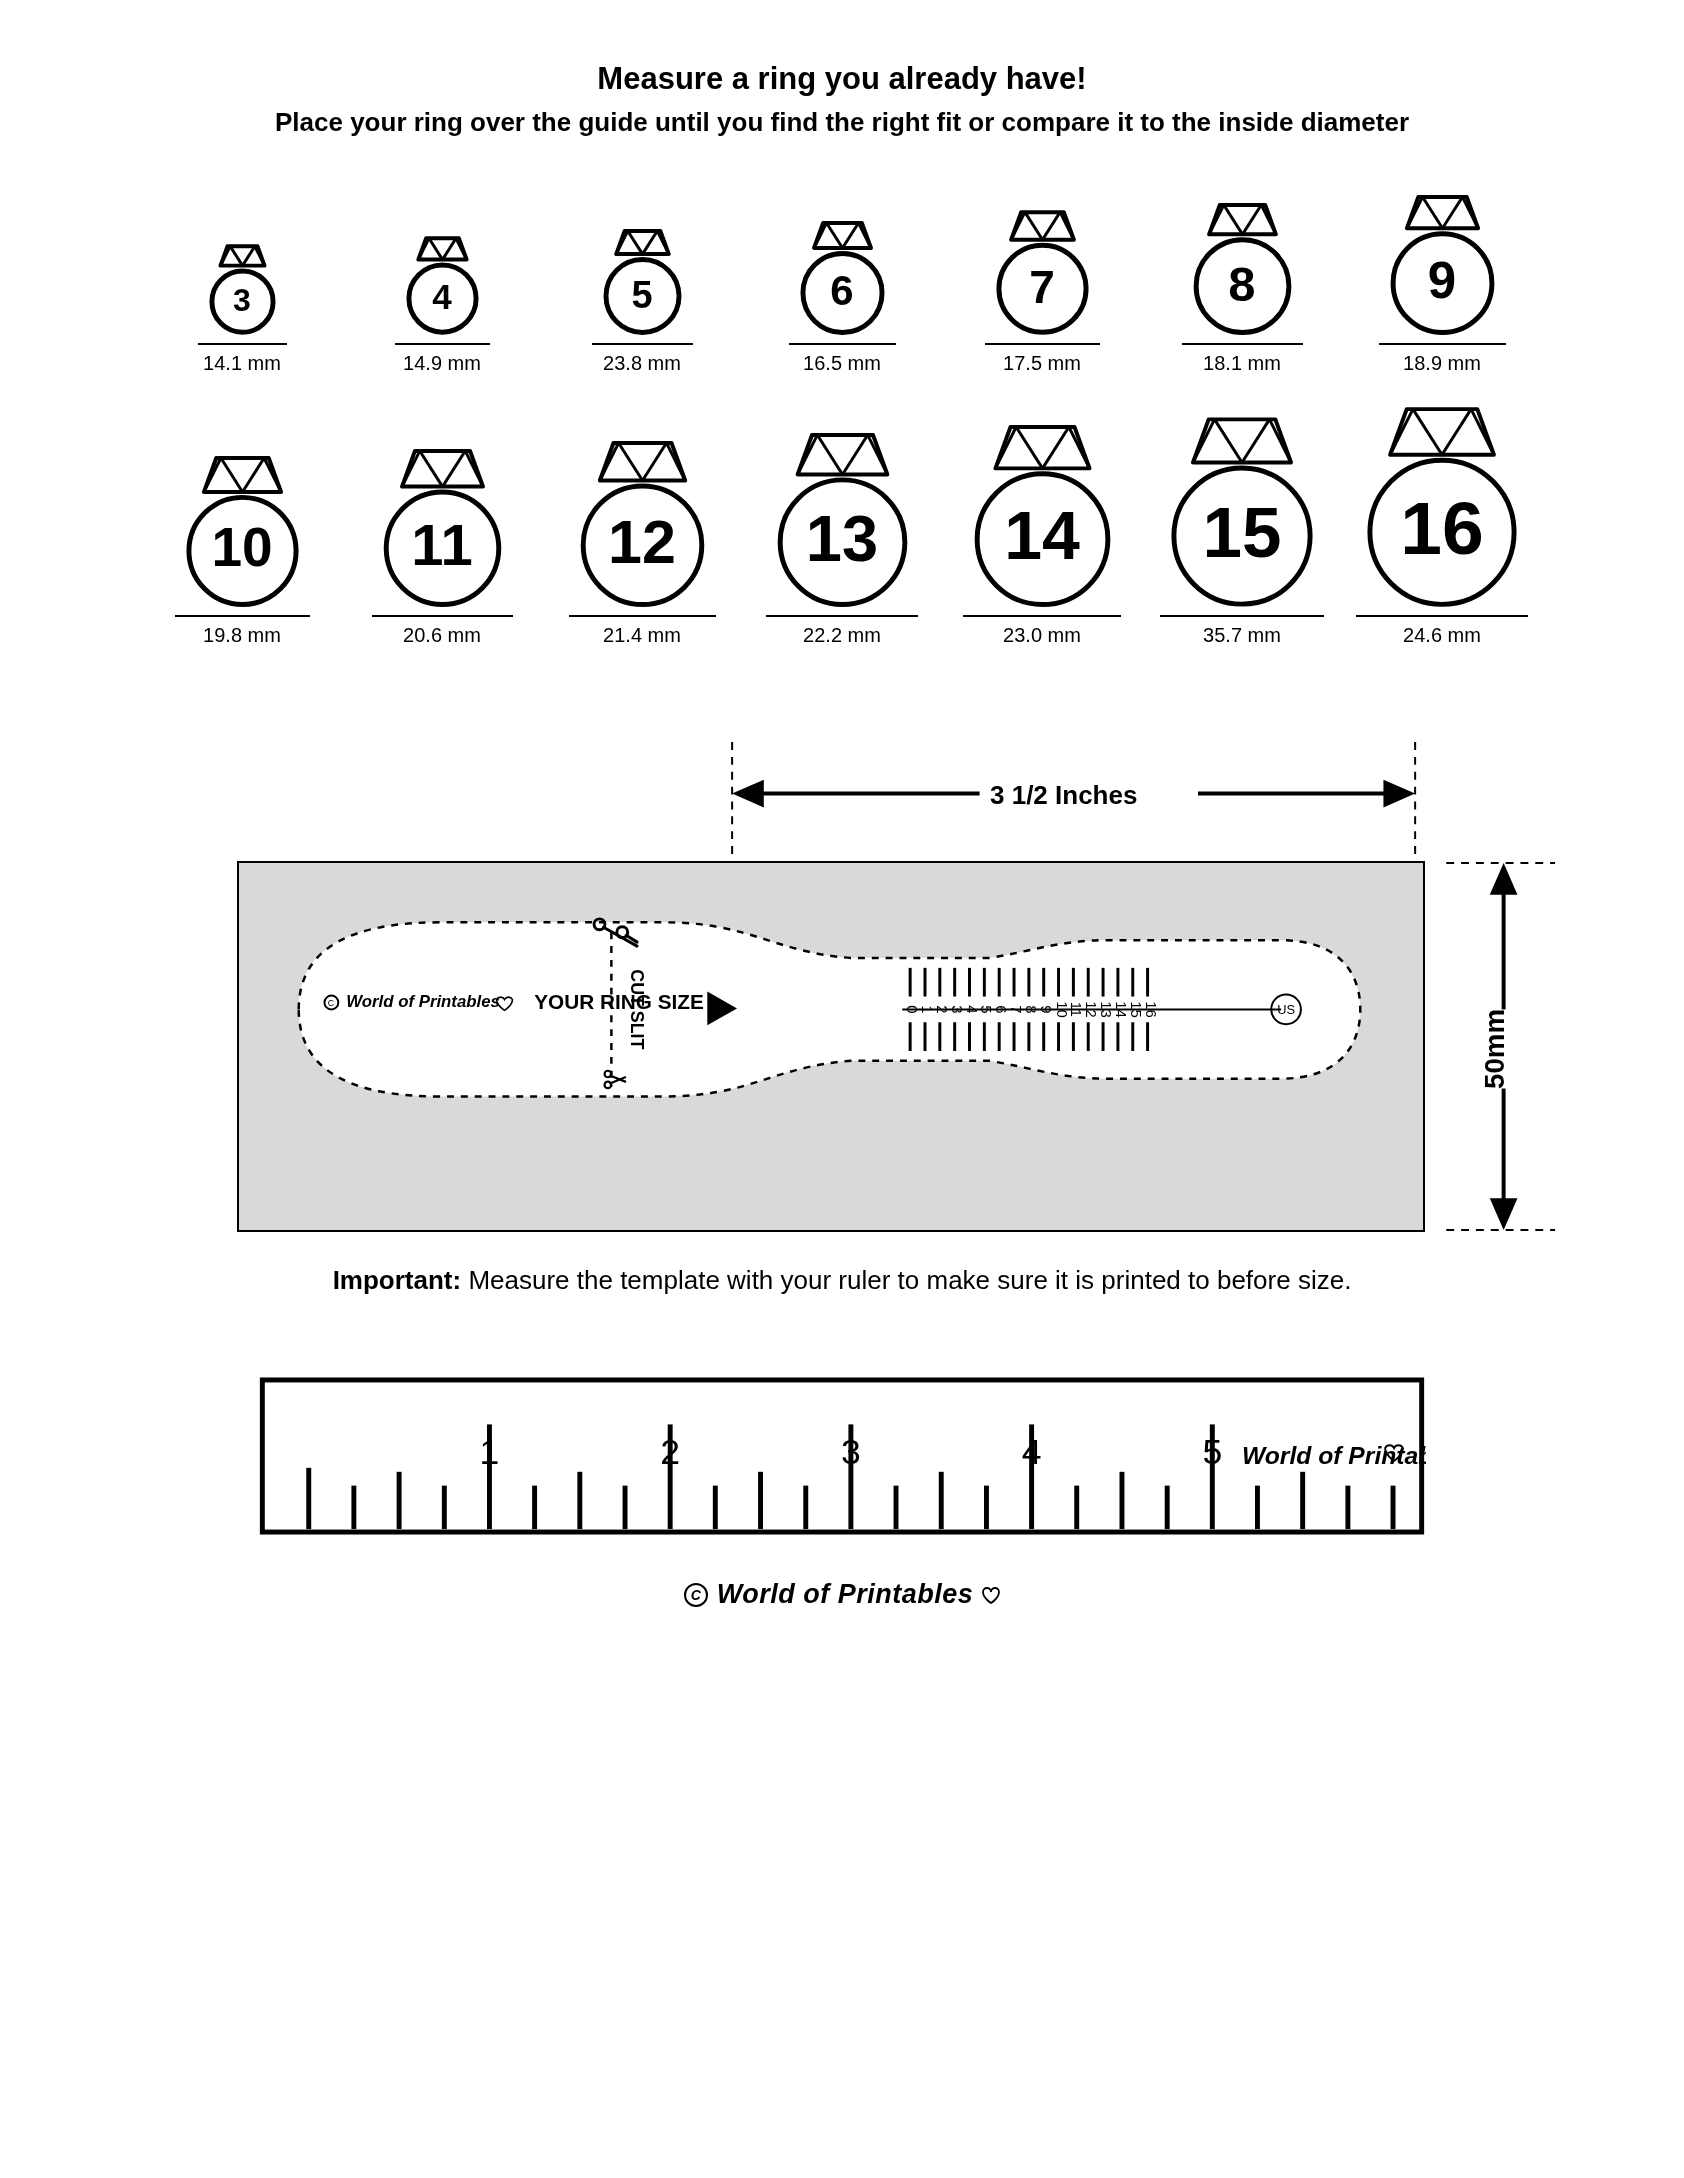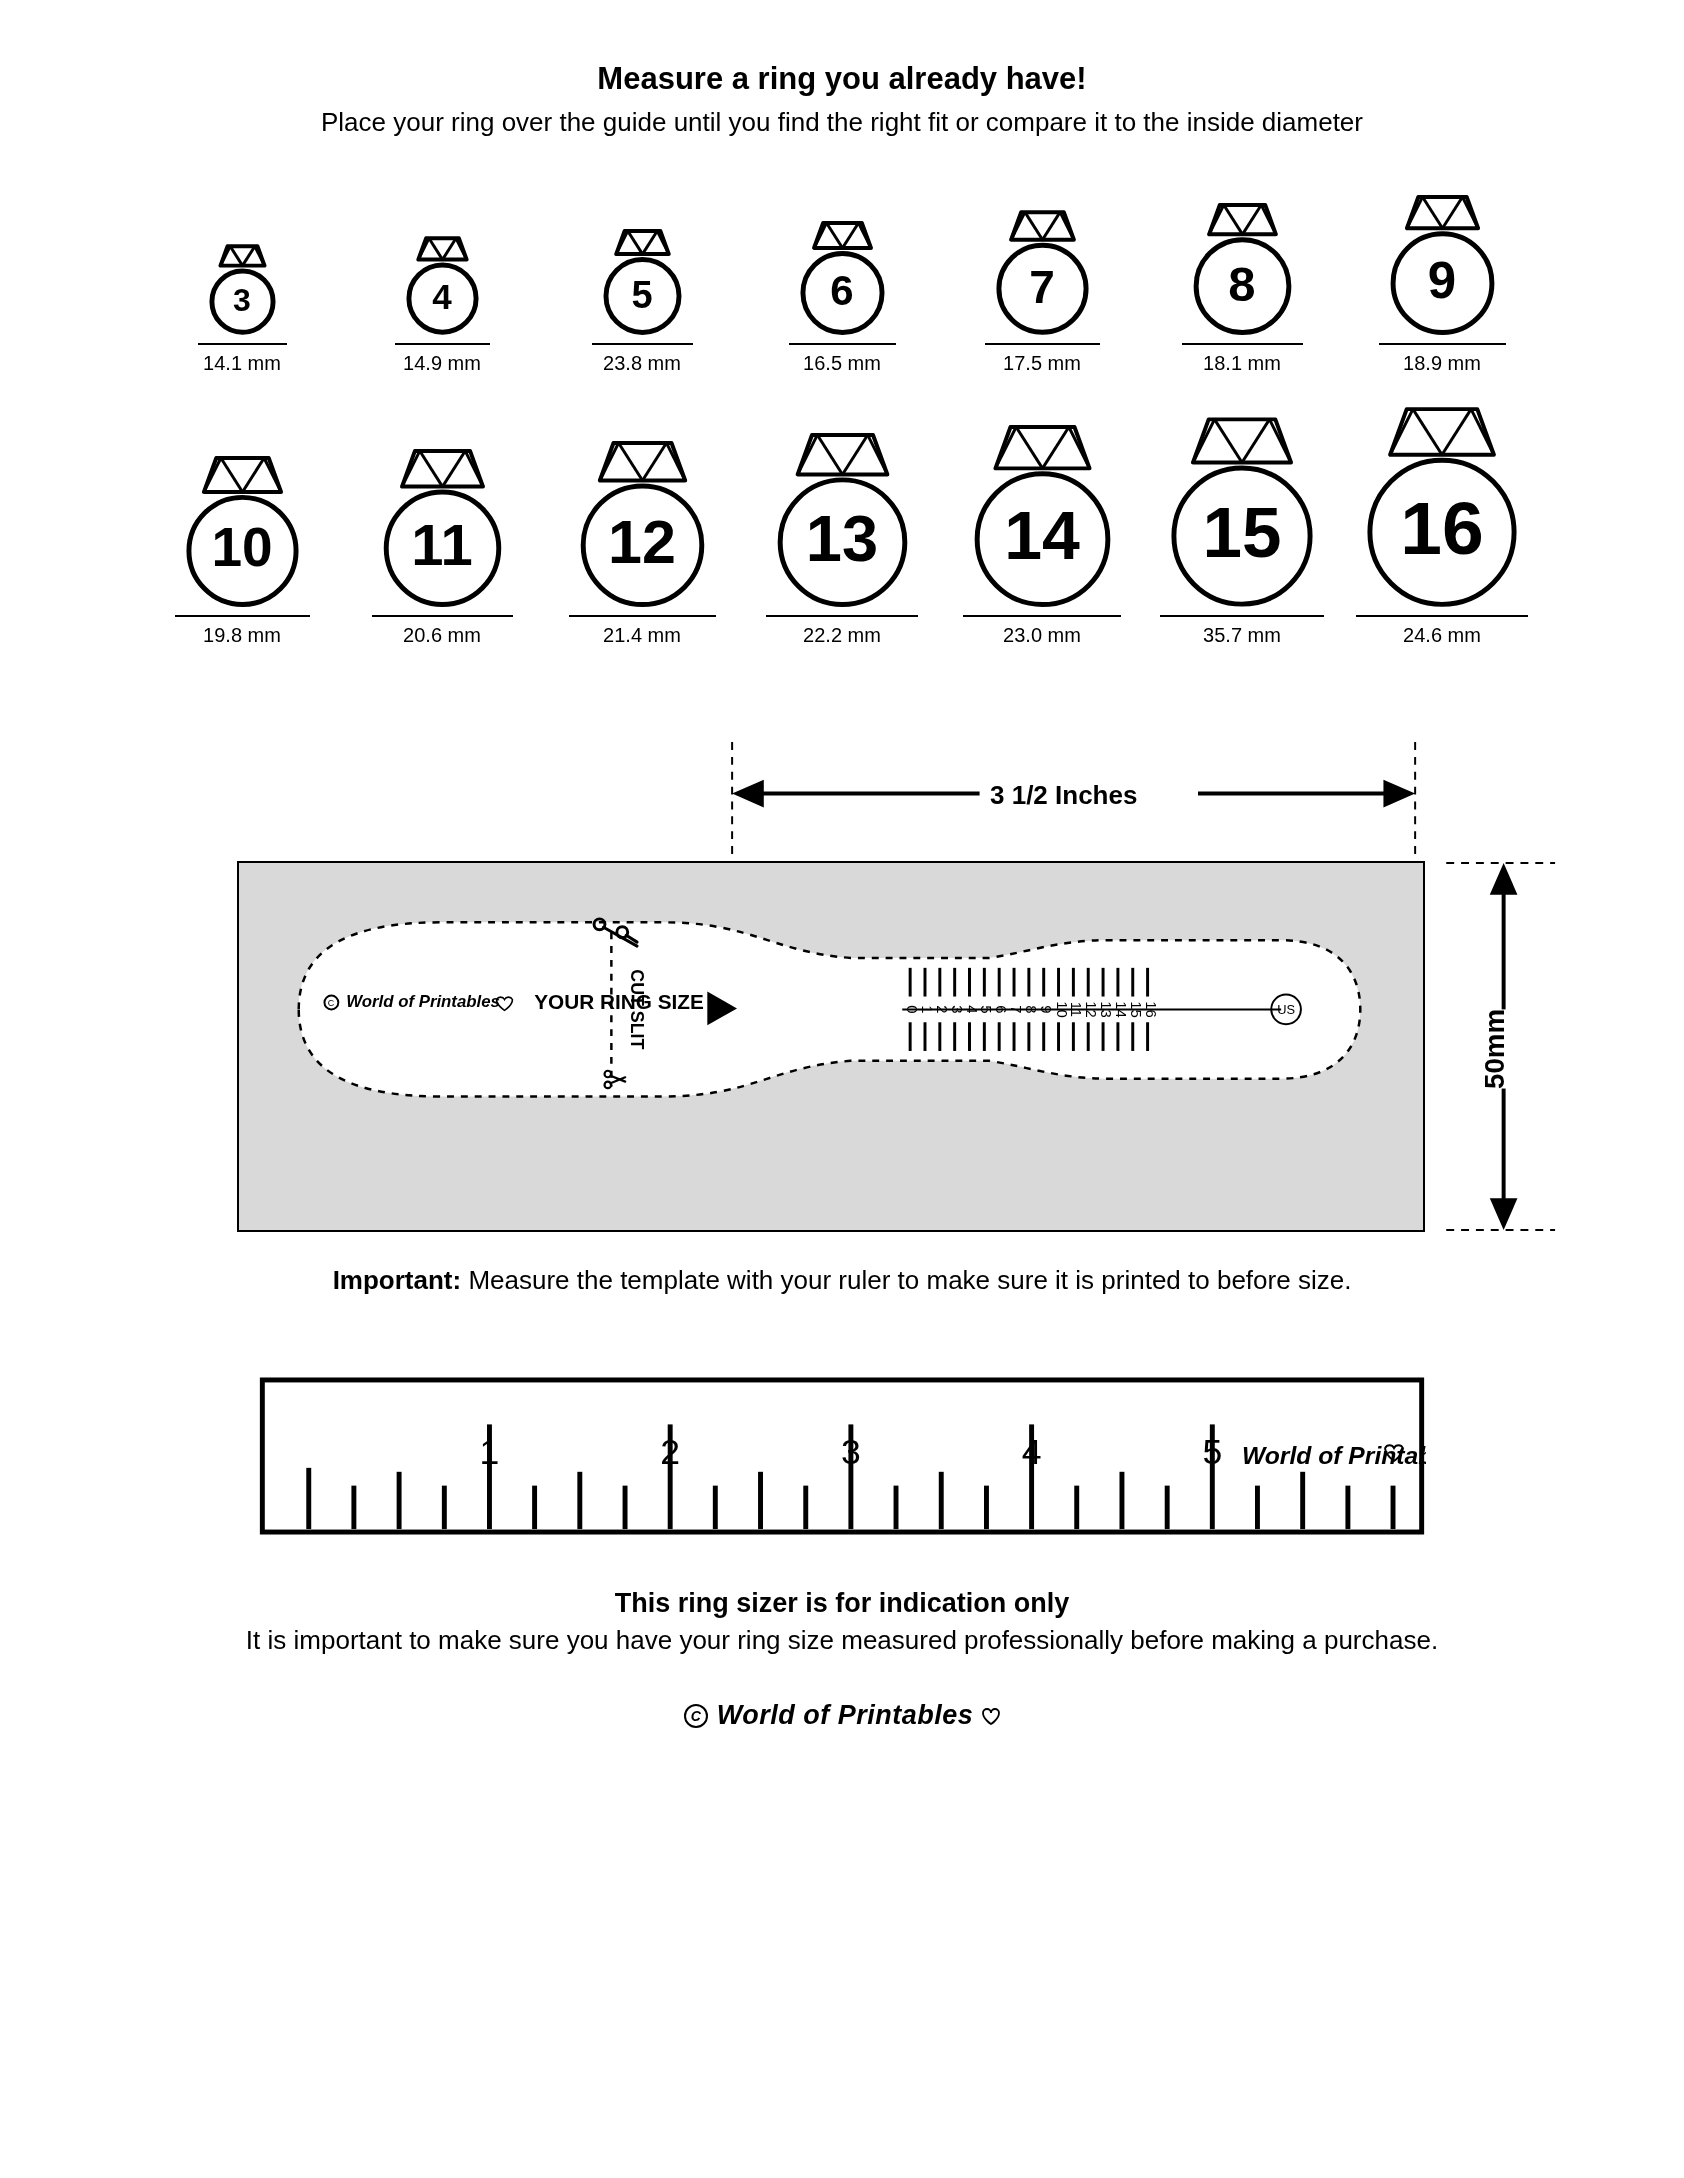--- a/index.html
+++ b/index.html
@@ -38,21 +38,21 @@
     text-align: center;
     margin-top: 61px;
   }
   .intro-strong {
     font-size: 31px;
     font-weight: bold;
     margin-bottom: 10px;
   }
   .intro-text {
     font-size: 26px;
-    font-weight: normal;
+    font-weight: bold;
   }
 
   
   .ring-rows {
     margin-top: 55px;
   }
   .ring-row {
     display: flex;
     justify-content: center;
     align-items: flex-end;
@@ -568,24 +568,20 @@
         <text x="416" y="88" text-anchor="middle">2</text>
         <text x="599" y="88" text-anchor="middle">3</text>
         <text x="782" y="88" text-anchor="middle">4</text>
         <text x="965" y="88" text-anchor="middle">5</text>
       </g>
       <text x="995" y="88" font-family="Liberation Sans, sans-serif" font-size="25" font-style="italic" font-weight="bold">World of Printables</text>
       <path d="M 1140 72 a 5 5 0 0 1 9 0 a 5 5 0 0 1 9 0 c 0 7 -9 13 -9 13 c 0 0 -9 -6 -9 -13 z" fill="none" stroke="#000" stroke-width="2"></path>
     </svg>
   </div>
 
-  <div class="footer">
-    <div class="footer-strong">This ring sizer is for indication only</div>
-    <div class="footer-text">It is important to make sure you have your ring size measured professionally before making a purchase.</div>
-  </div>
 
   <div class="brand">
     <svg width="26" height="26" viewBox="0 0 26 26" style="vertical-align:-5px;">
       <circle cx="13" cy="13" r="11" fill="none" stroke="#000" stroke-width="2"></circle>
       <text x="13" y="18" font-family="Liberation Sans, sans-serif" font-size="14" text-anchor="middle">C</text>
     </svg>
     <span>World of Printables</span>
     <svg width="20" height="20" viewBox="0 0 20 20" style="vertical-align:-2px;">
       <path d="M 2 7 a 4 4 0 0 1 8 0 a 4 4 0 0 1 8 0 c 0 6 -8 11 -8 11 c 0 0 -8 -5 -8 -11 z" fill="none" stroke="#000" stroke-width="1.8"></path>
     </svg>

